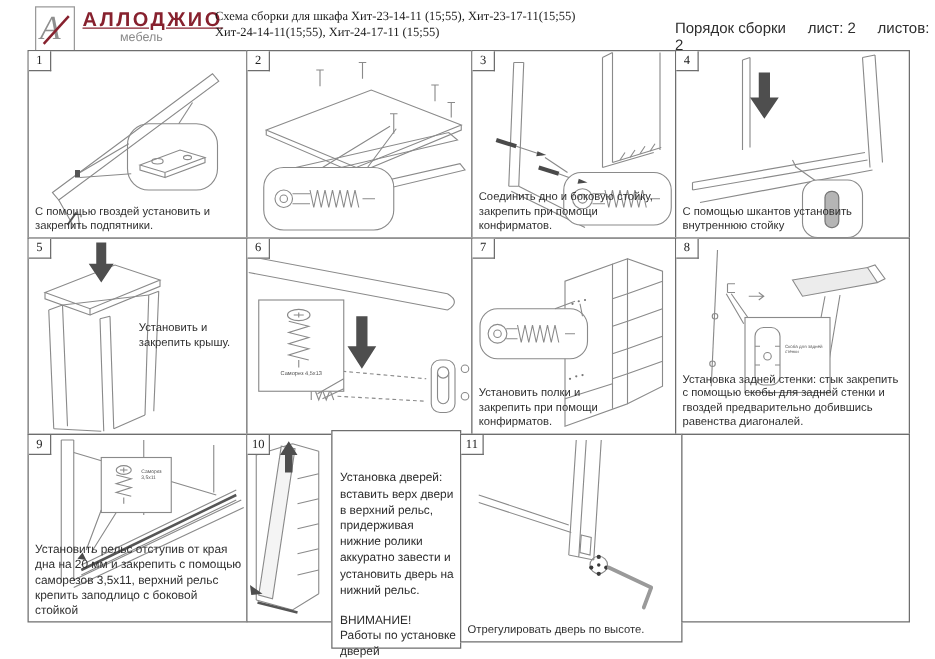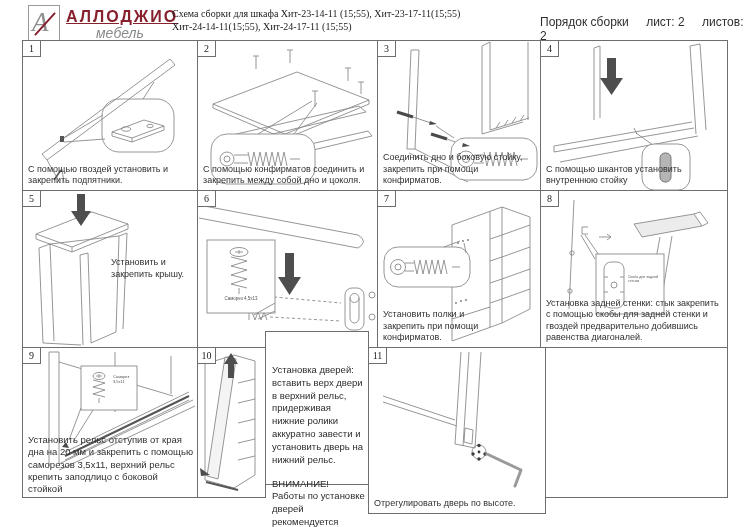--- a/index.html
+++ b/index.html
@@ -7,21 +7,21 @@
         font-family:"Liberation Sans",sans-serif;overflow:hidden;}
   
   .logo-box{position:absolute;left:28px;top:5px;width:30px;height:34px;
             border:1px solid #9a9a9a;background:#fff;}
   .logo-letter{position:absolute;left:3px;top:1px;font:italic 27px "Liberation Serif",serif;
                color:#8f8f8f;}
   .logo-slash{position:absolute;left:1px;top:17px;width:30px;height:2px;background:#87212e;
               transform:rotate(-48deg);}
   .brand1{position:absolute;left:66px;top:8px;font-size:16px;font-weight:bold;
           letter-spacing:2px;color:#87212e;text-decoration:underline;}
-  .brand2{position:absolute;left:96px;top:25px;font-size:14px;color:#8a8a8a;font-style:italic;}
+  .brand2{position:absolute;left:96px;top:25px;font-size:10px;color:#8a8a8a;}
   .title{position:absolute;left:172px;top:7px;font-family:"Liberation Serif",serif;
          font-size:10px;color:#1a1a1a;line-height:1.32;}
   .order{position:absolute;left:540px;top:15px;font-size:12px;color:#2e2e2e;}
   .order span{margin-right:14px;}
   
   .cell{position:absolute;border:1px solid #6e6e6e;background:#fff;box-sizing:border-box;}
   .num{position:absolute;top:0;left:0;width:17px;height:15px;border-right:1px solid #6e6e6e;
        border-bottom:1px solid #6e6e6e;background:#fff;z-index:3;
        font:10px "Liberation Serif",serif;color:#222;display:flex;align-items:center;justify-content:center;}
   .cell svg{position:absolute;left:0;top:0;z-index:1;}
@@ -93,21 +93,20 @@
         <g>
           <circle cx="29" cy="118" r="7"></circle>
             <circle cx="29" cy="118" r="3"></circle>
           <path d="M36,114 h14 M36,122 h14"></path>
           <path d="M50,111 l3,14 l3,-14 l3,14 l3,-14 l3,14 l3,-14 l3,14 l3,-14 l3,14 l3,-14 l3,14 l3,-14 l3,14"></path>
           <path d="M92,118 h10"></path>
         </g>
         <path d="M60,93 L114,60 M96,93 L119,62"></path>
       </g>
     </svg>
-    <div class="caption">С помощью конфирматов соединить и закрепить между собой дно и цоколя.</div>
   </div>
 
   <div class="cell" style="left:377px;top:40px;width:164px;height:151px;">
     <div class="num">3</div>
     <svg width="164" height="151" viewBox="0 0 164 151">
       <g stroke="#8a8a8a" fill="none" stroke-width="0.9">
         <path d="M33,9 L29,108 M41,9 L37,108 M33,9 L41,9 M29,108 L37,108"></path>
         <path d="M37,108 L92,136 L126,126 M31,112 L90,141"></path>
         <path d="M35,76 L56,83 M69,98 L88,105"></path>
         <path d="M104,5 L104,93 M112,1 L112,89 M104,5 L112,1 M150,1 L150,79 M112,89 L151,77 M104,93 L145,81"></path>
@@ -280,21 +279,21 @@
         <path d="M7,16 L7,132 M7,16 L36,7 M36,7 L57,13 M57,13 L57,127 M7,132 L36,140 L57,127"></path>
         <path d="M40,35 L57,31 M40,55 L57,51 M40,75 L57,71 M40,95 L57,91 M40,112 L57,108"></path>
         <path d="M9,128 L27,9 L38,11 L20,131 Z" fill="#f4f4f4"></path>
       </g>
       <path d="M8,134 L40,142" stroke="#555" stroke-width="2"></path>
       <path d="M30,30 v-14 h-4 l7,-11 l7,11 h-4 v14 z" fill="#4e4e4e"></path>
       <path d="M2,120 l10,7 l-9,1 z" fill="#4e4e4e"></path>
     </svg>
   </div>
 
-  <div class="cell" style="left:265px;top:331px;width:104px;height:154px;">
+  <div class="cell" style="left:265px;top:344px;width:104px;height:175px;">
     <div class="door-text">
       <div class="p1">Установка дверей: вставить верх двери в верхний рельс, придерживая нижние ролики аккуратно завести и установить дверь на нижний рельс.</div>
       <div>ВНИМАНИЕ!</div>
       <div>Работы по установке дверей рекомендуется производить вдвоем.</div>
     </div>
   </div>
 
   <div class="cell" style="left:368px;top:347px;width:178px;height:167px;">
     <div class="num">11</div>
     <svg width="178" height="151" viewBox="0 0 178 151">

